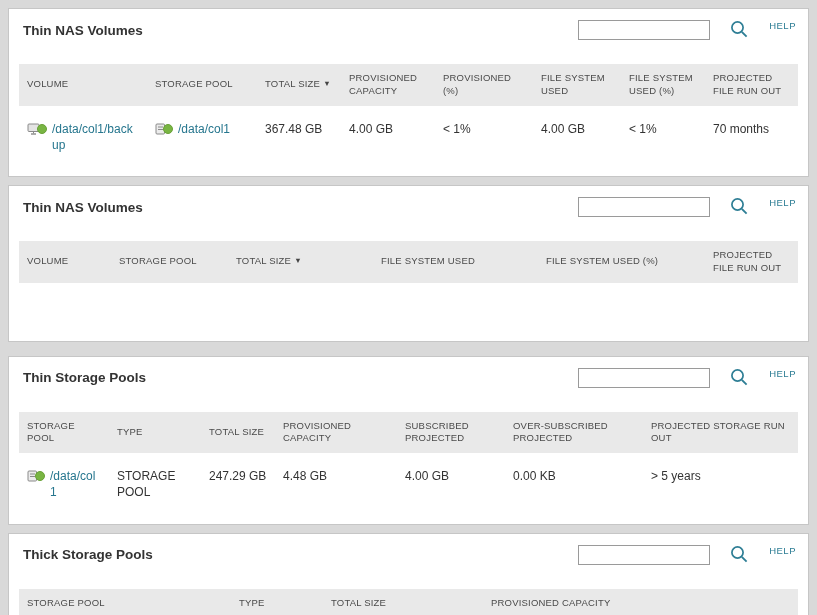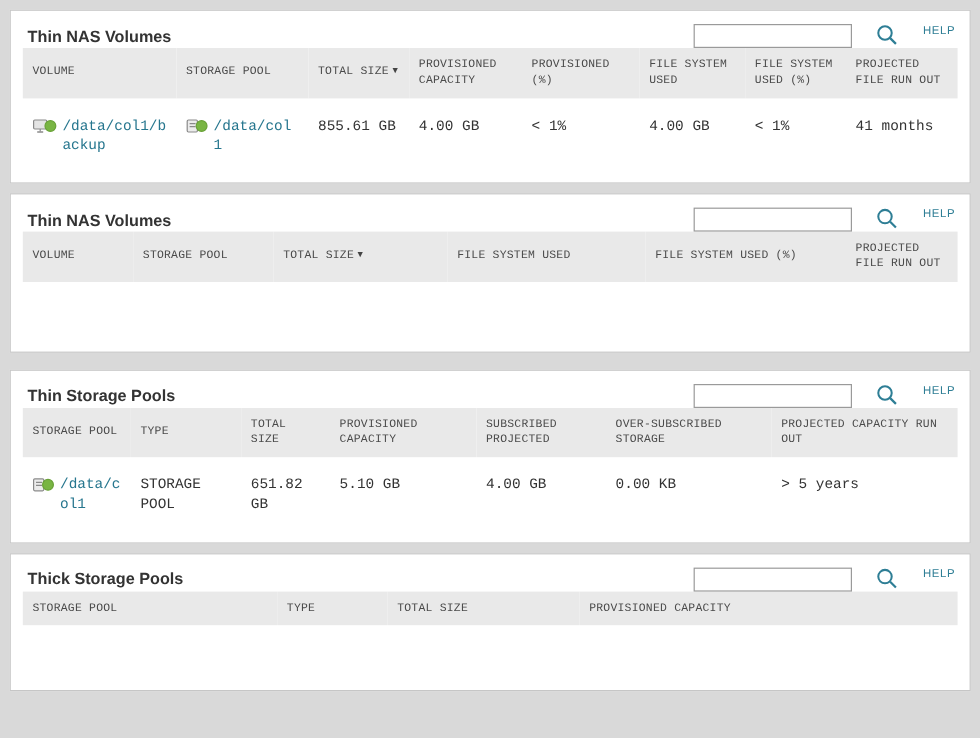--- a/index.html
+++ b/index.html
@@ -12,21 +12,21 @@
   .panel {
     background: #ffffff;
     border: 1px solid #c6c6c6;
     margin-bottom: 8px;
   }
   .panel.gap-top { margin-top: 14px; }
   .panel-header {
     display: flex;
     align-items: center;
     justify-content: space-between;
-    padding: 11px 12px 0 14px;
+    padding: 11px 12px 24px 14px;
   }
   .panel-title {
     font-size: 13.5px;
     font-weight: bold;
     color: #333333;
   }
   .panel-tools { display: flex; align-items: flex-start; gap: 18px; }
   .search-input {
     width: 132px;
     height: 20px;
@@ -40,21 +40,21 @@
   .search-icon { display: inline-flex; cursor: pointer; margin-left: 2px; }
   .search-icon svg { display: block; }
   .help-link {
     font-size: 9.5px;
     color: #2e7e95;
     letter-spacing: 0.5px;
     text-decoration: none;
     cursor: pointer;
     margin-left: 2px;
   }
-  .tbl-wrap { padding: 0 10px 10px 10px; font-family: Liberation Mono, monospace; }
+  .tbl-wrap { padding: 0 10px 10px 10px; }
   table { border-collapse: collapse; width: 100%; table-layout: fixed; }
   thead th {
     background: #e9e9e9;
     font-size: 9.5px;
     font-weight: normal;
     color: #4a4a4a;
     text-align: left;
     padding: 8px 8px;
     vertical-align: middle;
     line-height: 1.35;
@@ -156,26 +156,26 @@
                 <svg width="11" height="12" viewBox="0 0 11 12">
                     <rect x="1" y="1" width="8.5" height="10" rx="1" fill="#ececec" stroke="#8a8a8a"></rect>
                     <line x1="3" y1="4" x2="8" y2="4" stroke="#8a8a8a"></line>
                     <line x1="3" y1="6.5" x2="8" y2="6.5" stroke="#8a8a8a"></line>
                   </svg>
                 <span class="dot"></span>
               </span>
               <a class="link">/data/col1</a>
             </span>
           </td>
-          <td>855.61 GB</td>
+          <td>367.48 GB</td>
           <td>4.00 GB</td>
           <td>&lt; 1%</td>
           <td>4.00 GB</td>
           <td>&lt; 1%</td>
-          <td>41 months</td>
+          <td>70 months</td>
         </tr>
       </tbody>
     </table>
   </div>
 </section>
 
 <section class="panel">
   <header class="panel-header">
     <h2 class="panel-title">Thin NAS Volumes</h2>
     <div class="panel-tools">
@@ -239,42 +239,42 @@
           <col style="width:138px">
           <col>
       </colgroup>
       <thead>
         <tr>
           <th>STORAGE POOL</th>
           <th>TYPE</th>
           <th>TOTAL SIZE</th>
           <th>PROVISIONED CAPACITY</th>
           <th>SUBSCRIBED PROJECTED</th>
-          <th>OVER-SUBSCRIBED STORAGE</th>
-          <th>PROJECTED CAPACITY RUN OUT</th>
+          <th>OVER-SUBSCRIBED PROJECTED</th>
+          <th>PROJECTED STORAGE RUN OUT</th>
         </tr>
       </thead>
       <tbody>
         <tr>
           <td>
             <span class="entity">
               <span class="icons">
                 <svg width="11" height="12" viewBox="0 0 11 12">
                     <rect x="1" y="1" width="8.5" height="10" rx="1" fill="#ececec" stroke="#8a8a8a"></rect>
                     <line x1="3" y1="4" x2="8" y2="4" stroke="#8a8a8a"></line>
                     <line x1="3" y1="6.5" x2="8" y2="6.5" stroke="#8a8a8a"></line>
                   </svg>
                 <span class="dot"></span>
               </span>
               <a class="link">/data/col1</a>
             </span>
           </td>
           <td>STORAGE POOL</td>
-          <td>651.82 GB</td>
-          <td>5.10 GB</td>
+          <td>247.29 GB</td>
+          <td>4.48 GB</td>
           <td>4.00 GB</td>
           <td>0.00 KB</td>
           <td>&gt; 5 years</td>
         </tr>
       </tbody>
     </table>
   </div>
 </section>
 
 <section class="panel">

